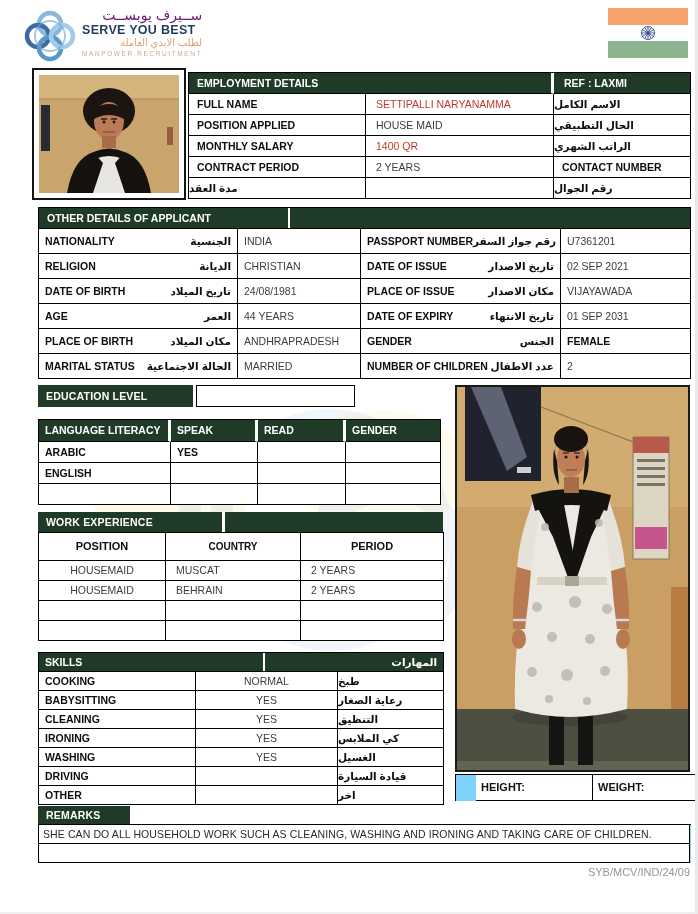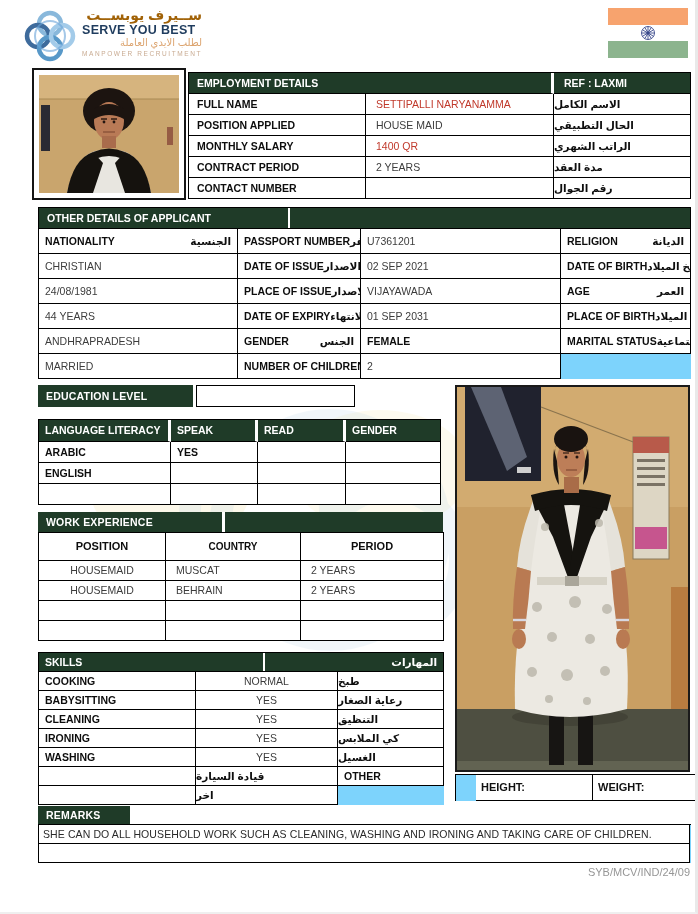--- a/index.html
+++ b/index.html
@@ -22,21 +22,21 @@
   .pr6{padding-right:6px;} .pr8{padding-right:8px;}
   .duo{justify-content:space-between;padding:12px 6px;}
   .end{justify-content:flex-end;}
   .ctr{justify-content:center;}
   .wdiv{border-right:3px solid #fff !important;}
   .divline{position:absolute;top:0;bottom:0;width:2px;background:#fff;}
   .u{}
   
   .logo-wrap{left:24px;top:8px;width:300px;height:56px;}
   .logo-text{position:absolute;left:58px;top:0;}
-  .logo-ar{font-size:14px;color:#a16207;font-weight:bold;direction:rtl;line-height:1.05;}
+  .logo-ar{font-size:14px;color:#701a75;font-weight:normal;direction:rtl;line-height:1.05;}
   .logo-en{font-size:12.5px;color:#1f3c5e;font-weight:bold;letter-spacing:.3px;line-height:1.15;}
   .logo-ar2{font-size:10px;color:#dca46f;direction:rtl;line-height:1.2;}
   .logo-en2{font-size:6.5px;color:#c9ab92;letter-spacing:1.6px;line-height:1.4;}
   .frame{border:2px solid #151515;background:#fff;box-sizing:border-box;}
   .footer{left:38px;top:866px;width:652px;text-align:right;font-size:11px;color:#969696;}
   .hw .c{font-weight:bold;font-size:11px;padding-left:5px;}
   .remarks-text{font-size:10.4px;color:#2a2a2a;letter-spacing:.1px;}
   svg{display:block;}
 </style>
 </head>
@@ -149,44 +149,47 @@
     <div class="c ar end pr8">
         <span>الراتب الشهري</span>
       </div>
 
     <div class="c lbl pl8">
         <span>CONTRACT PERIOD</span>
       </div>
     <div class="c val pl10">
         <span>2 YEARS</span>
       </div>
+    <div class="c lbl pl8">
+        <span>CONTACT NUMBER</span>
+      </div>
+
     <div class="c ar end pr8">
         <span>مدة العقد</span>
-      </div>
-
-    <div class="c lbl pl8">
-        <span>CONTACT NUMBER</span>
       </div>
     <div class="c val pl10">
         <span></span>
       </div>
     <div class="c ar end pr8">
         <span>رقم الجوال</span>
       </div>
   </div>
 
   <div class="tbl" style="left:38px;top:207px;width:652px;grid-template-columns:199px 123px 200px 130px;grid-template-rows:21px repeat(6,25px);">
     <div class="c green pl8" style="grid-column:1/5;position:relative;">
       <span>OTHER DETAILS OF APPLICANT</span>
       <i class="divline" style="left:249px;"></i>
     </div>
 
     <div class="c duo">
         <span class="lbl">NATIONALITY</span>
         <span class="ar">الجنسية</span>
+      </div>
+    <div class="c val pl6">
+        <span>INDIA</span>
       </div>
     <div class="c duo">
         <span class="lbl">PASSPORT NUMBER</span>
         <span class="ar">رقم جواز السفر</span>
       </div>
     <div class="c val pl6">
         <span>U7361201</span>
       </div>
 
     <div class="c duo">
@@ -432,20 +435,23 @@
     <div class="c lbl pl6">
         <span>WASHING</span>
       </div>
     <div class="c val ctr">
         <span>YES</span>
       </div>
     <div class="c ar end pr6">
         <span>الغسيل</span>
       </div>
 
+    <div class="c lbl pl6">
+        <span>DRIVING</span>
+      </div>
     <div class="c val ctr">
         <span></span>
       </div>
     <div class="c ar end pr6">
         <span>قيادة السيارة</span>
       </div>
 
     <div class="c lbl pl6">
         <span>OTHER</span>
       </div>

